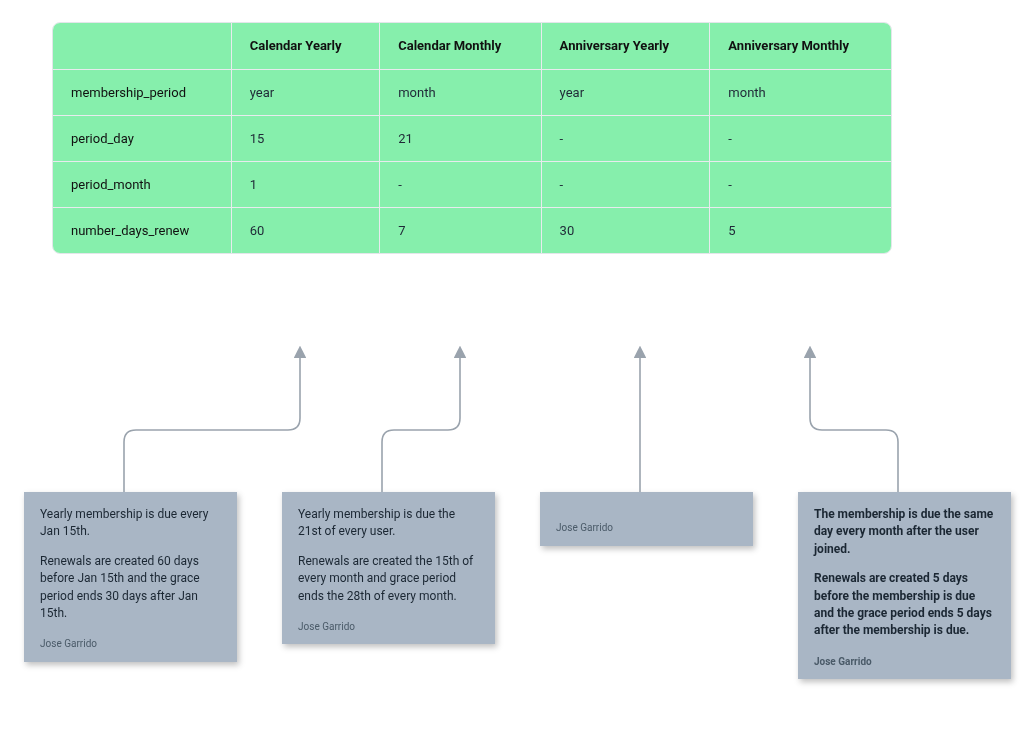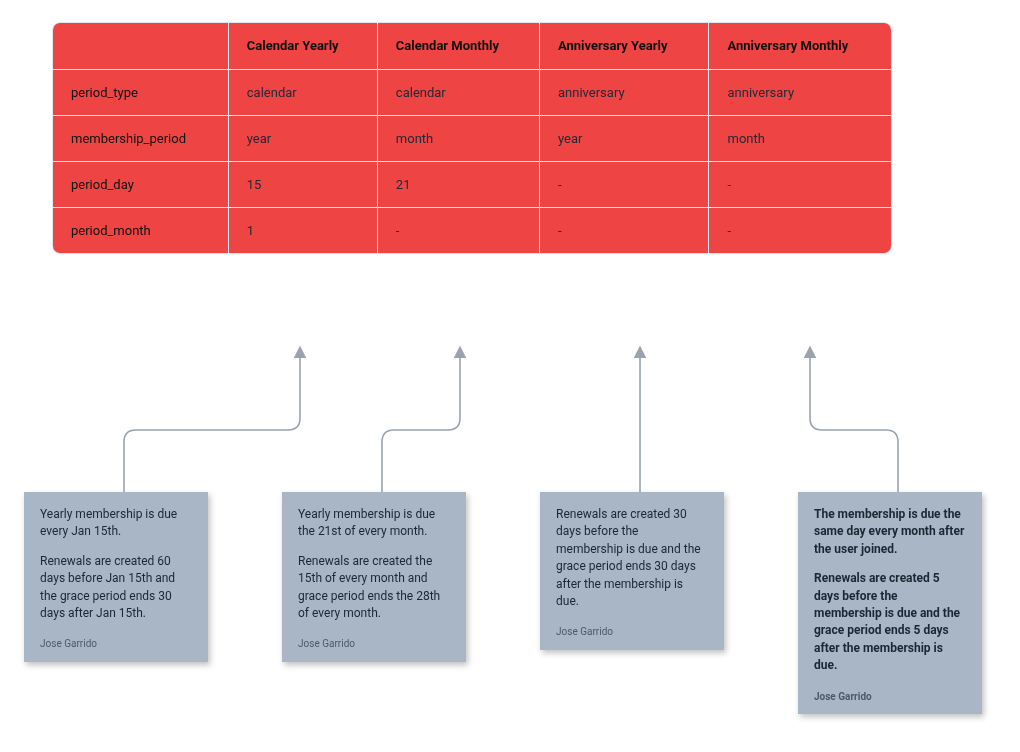--- a/index.html
+++ b/index.html
@@ -18,21 +18,21 @@
     left: 52px;
     top: 22px;
     width: 840px;
     border: 1px solid #e3e6ea;
     border-radius: 8px;
     overflow: hidden;
   }
   table {
     width: 100%;
     border-collapse: collapse;
-    background: #ef4444;
+    background: #86efac;
   }
   th, td {
     border-top: 1px solid #e8ebee;
     border-left: 1px solid #e8ebee;
     padding: 14px 18px;
     font-size: 13px;
     text-align: left;
     vertical-align: middle;
     color: #1f2937;
   }
@@ -42,21 +42,21 @@
     font-weight: 700;
     font-size: 13px;
     color: #111;
     height: 46px;
   }
   tbody td:first-child { font-size: 13px; color: #111; }
   tbody tr { height: 46px; }
 
   .note {
     position: absolute;
-    width: 184px;
+    width: 213px;
     background: #a9b6c5;
     color: #1b2733;
     padding: 14px 16px 10px 16px;
     font-size: 12px;
     line-height: 1.45;
     box-shadow: 2px 3px 6px rgba(0,0,0,0.25);
   }
   .note p { margin: 0 0 12px 0; }
   .note .author { font-size: 10px; color: #4a5a68; margin-top: 15px; }
 
@@ -76,65 +76,64 @@
       <tr>
         <th></th>
         <th>Calendar Yearly</th>
         <th>Calendar Monthly</th>
         <th>Anniversary Yearly</th>
         <th>Anniversary Monthly</th>
       </tr>
     </thead>
     <tbody>
       <tr>
-        <td>period_type</td>
-        <td>calendar</td>
-        <td>calendar</td>
-        <td>anniversary</td>
-        <td>anniversary</td>
-      </tr>
-      <tr>
         <td>membership_period</td>
         <td>year</td>
         <td>month</td>
         <td>year</td>
         <td>month</td>
       </tr>
       <tr>
         <td>period_day</td>
         <td>15</td>
         <td>21</td>
         <td>-</td>
         <td>-</td>
       </tr>
       <tr>
         <td>period_month</td>
         <td>1</td>
         <td>-</td>
         <td>-</td>
         <td>-</td>
       </tr>
+      <tr>
+        <td>number_days_renew</td>
+        <td>60</td>
+        <td>7</td>
+        <td>30</td>
+        <td>5</td>
+      </tr>
     </tbody>
   </table>
 </div>
 
 <div class="note" style="left:24px; top:492px;">
   <p>Yearly membership is due every Jan 15th.</p>
   <p>Renewals are created 60 days before Jan 15th and the grace period ends 30 days after Jan 15th.</p>
   <div class="author">Jose Garrido</div>
 </div>
 
 <div class="note" style="left:282px; top:492px;">
-  <p>Yearly membership is due the 21st of every month.</p>
+  <p>Yearly membership is due the 21st of every user.</p>
   <p>Renewals are created the 15th of every month and grace period ends the 28th of every month.</p>
   <div class="author">Jose Garrido</div>
 </div>
 
 <div class="note" style="left:540px; top:492px;">
-  <p>Renewals are created 30 days before the membership is due and the grace period ends 30 days after the membership is due.</p>
   <div class="author">Jose Garrido</div>
 </div>
 
 <div class="note" style="left:798px; top:492px;font-weight:bold;">
   <p>The membership is due the same day every month after the user joined.</p>
   <p>Renewals are created 5 days before the membership is due and the grace period ends 5 days after the membership is due.</p>
   <div class="author">Jose Garrido</div>
 </div>
 
 <svg class="arrows">

